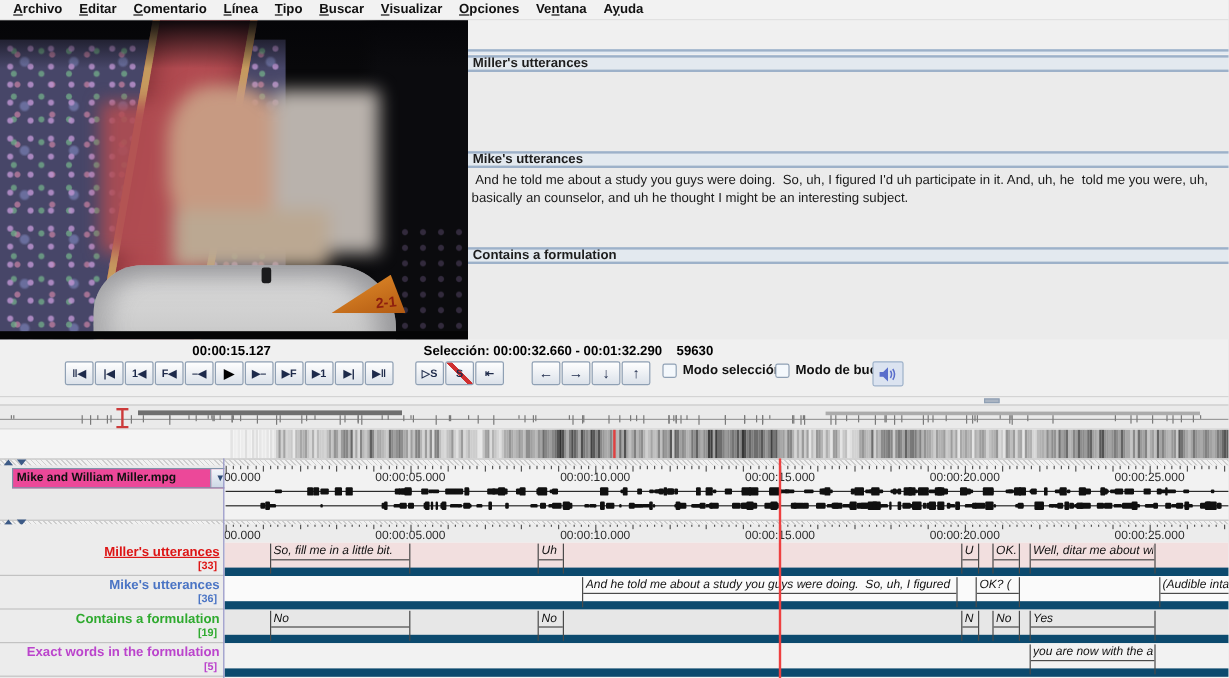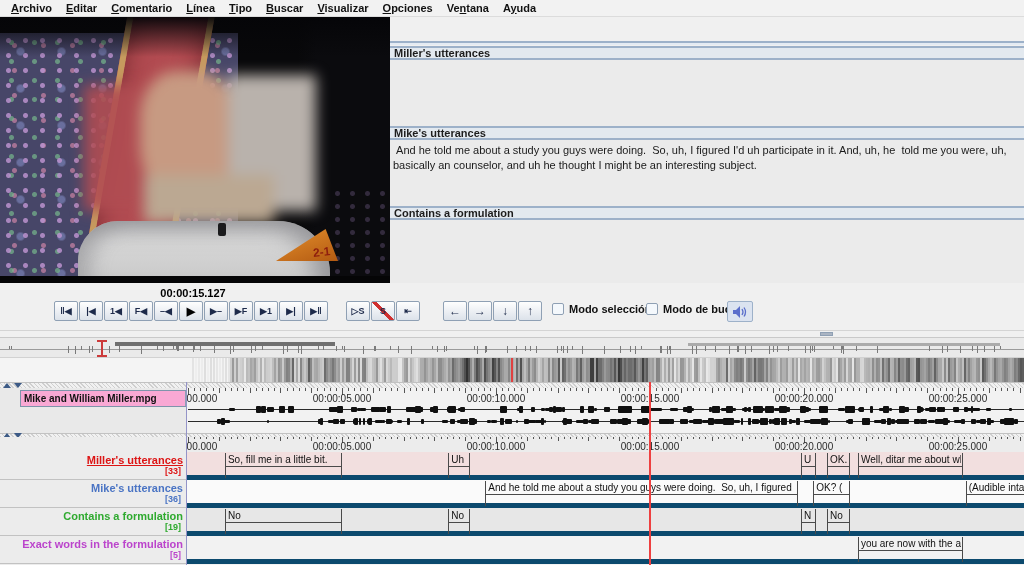--- a/index.html
+++ b/index.html
@@ -95,21 +95,21 @@
   #bandB .redtick{position:absolute;left:511px;top:0;width:2px;height:24px;background:#e04040;}
   .hatch{position:absolute;left:0;width:1024px;border-top:1px solid #c2c2c2;
         background:repeating-linear-gradient(45deg,#cfcfcf 0 1px,#f1f1f1 1px 3px);}
   #hatch1{top:382px;height:6px;} #hatch2{top:433px;height:4px;}
   .updown{position:absolute;top:0;left:3px;display:flex;gap:3px;align-items:center;height:100%;}
   .tri-up{width:0;height:0;border-left:4px solid transparent;border-right:4px solid transparent;border-bottom:5px solid #3c5a86;}
   .tri-down{width:0;height:0;border-left:4px solid transparent;border-right:4px solid transparent;border-top:5px solid #3c5a86;}
 
   
   #wave-left{position:absolute;left:0;top:388px;width:187px;height:45px;background:#e9e9e9;}
-  #combo{position:absolute;left:20px;top:2px;width:182px;height:17px;background:#f9a8d4;
+  #combo{position:absolute;left:10px;top:2px;width:182px;height:17px;background:#ec4899;
         border:1px solid #7f94ab;display:flex;}
   #combo .combo-text{flex:1;font-size:10px;font-weight:bold;color:#111;padding:2px 3px;
         white-space:nowrap;overflow:hidden;}
   #combo .combo-btn{width:16px;background:linear-gradient(#f3f6fa,#cdd8e5);border-left:1px solid #8fa0b4;
         display:flex;align-items:center;justify-content:center;font-size:8px;color:#2d4a74;}
   #waveview{position:absolute;left:187px;top:388px;width:837px;height:45px;background:#f2f2f2;overflow:hidden;}
   .rlabel{position:absolute;font-size:10px;color:#2a2a2a;transform:translateX(-50%);white-space:nowrap;}
   .tick{position:absolute;width:1px;background:#555;top:0;}
   .wline{position:absolute;left:1px;right:0;height:1px;background:#2a2a2a;}
   .blob{position:absolute;background:#101010;border-radius:1px;}
@@ -117,21 +117,21 @@
 
   
   #tier-left{position:absolute;left:0;top:437px;width:187px;height:128px;background:#ececec;overflow:hidden;}
   #tier-left .spacer{height:15px;}
   .tlabel{height:28px;border-bottom:1px solid #c2c2c2;text-align:right;padding:2px 4px 0 0;}
   .tname{font-size:11px;font-weight:bold;line-height:13px;white-space:nowrap;}
   .tname.sel{text-decoration:underline;}
   .tcount{font-size:9px;font-weight:bold;line-height:9px;padding-right:2px;}
   #ruler2{position:absolute;left:187px;top:437px;width:837px;height:15px;background:#ececec;overflow:hidden;}
   #rows{position:absolute;left:187px;top:452px;width:837px;height:113px;overflow:hidden;background:#f4f4f4;}
-  .trow{position:relative;height:28px;border-bottom:5px solid #0c4a6e;}
+  .trow{position:relative;height:28px;border-bottom:7px solid #0c4a6e;font-style:italic;}
   .ann{position:absolute;top:1px;height:25px;border-left:1px solid #4a4a4a;border-right:1px solid #4a4a4a;}
   .ann .ann-line{position:absolute;left:0;right:0;top:13px;height:1px;background:#4a4a4a;}
   .ann .ann-txt{position:absolute;left:2px;right:1px;top:0;height:13px;line-height:13px;font-size:10px;
         color:#111;white-space:pre;overflow:hidden;}
   #vline{position:absolute;left:186px;top:382px;width:1px;height:183px;background:#9494c8;}
   #crosshair{position:absolute;left:649px;top:382px;width:2px;height:183px;background:#ee4040;}
 </style>
 </head>
 <body>
 
@@ -177,20 +177,25 @@
         <div class="sec-body" style="top: 43px; height: 66px;"></div>
         <div class="sec-header" style="top: 109px;">Mike's utterances</div>
         <div class="sec-body" style="top: 123px; height: 66px;"> And he told me about a study you guys were doing.  So, uh, I figured I'd uh participate in it. And, uh, he  told me you were, uh, basically an counselor, and uh he thought I might be an interesting subject.</div>
         <div class="sec-header" style="top: 189px;">Contains a formulation</div>
         <div class="sec-body" style="top: 203px; height: 63px;"></div>
       </div>
   </div>
 
   <div id="transport">
     <div id="cur-time">00:00:15.127</div>
+    <div id="sel-text">
+      <span>Selección:</span>
+      <span>00:00:32.660 - 00:01:32.290</span>
+      <span class="dur">59630</span>
+    </div>
     <div class="btn-group" id="grp-media" style="left:54px">
         <span class="tbtn">‖◀</span>
         <span class="tbtn">|◀</span>
         <span class="tbtn">1◀</span>
         <span class="tbtn">F◀</span>
         <span class="tbtn">–◀</span>
         <span class="tbtn play">▶</span>
         <span class="tbtn">▶–</span>
         <span class="tbtn">▶F</span>
         <span class="tbtn">▶1</span>
@@ -1405,20 +1410,24 @@
           <span class="ann-txt">No</span>
         </div>
         <div class="ann" style="left: 613.92px; width: 15.4px;">
           <div class="ann-line"></div>
           <span class="ann-txt">N</span>
         </div>
         <div class="ann" style="left: 640.1px; width: 23.1px;">
           <div class="ann-line"></div>
           <span class="ann-txt">No</span>
         </div>
+        <div class="ann" style="left: 670.9px; width: 104.72px;">
+          <div class="ann-line"></div>
+          <span class="ann-txt">Yes</span>
+        </div>
       </div>
       <div class="trow" style="background: rgb(242, 242, 242);">
         <div class="ann" style="left: 670.9px; width: 104.72px;">
           <div class="ann-line"></div>
           <span class="ann-txt">you are now with the a</span>
         </div>
       </div>
     </div>
 
   <div id="vline"></div>

